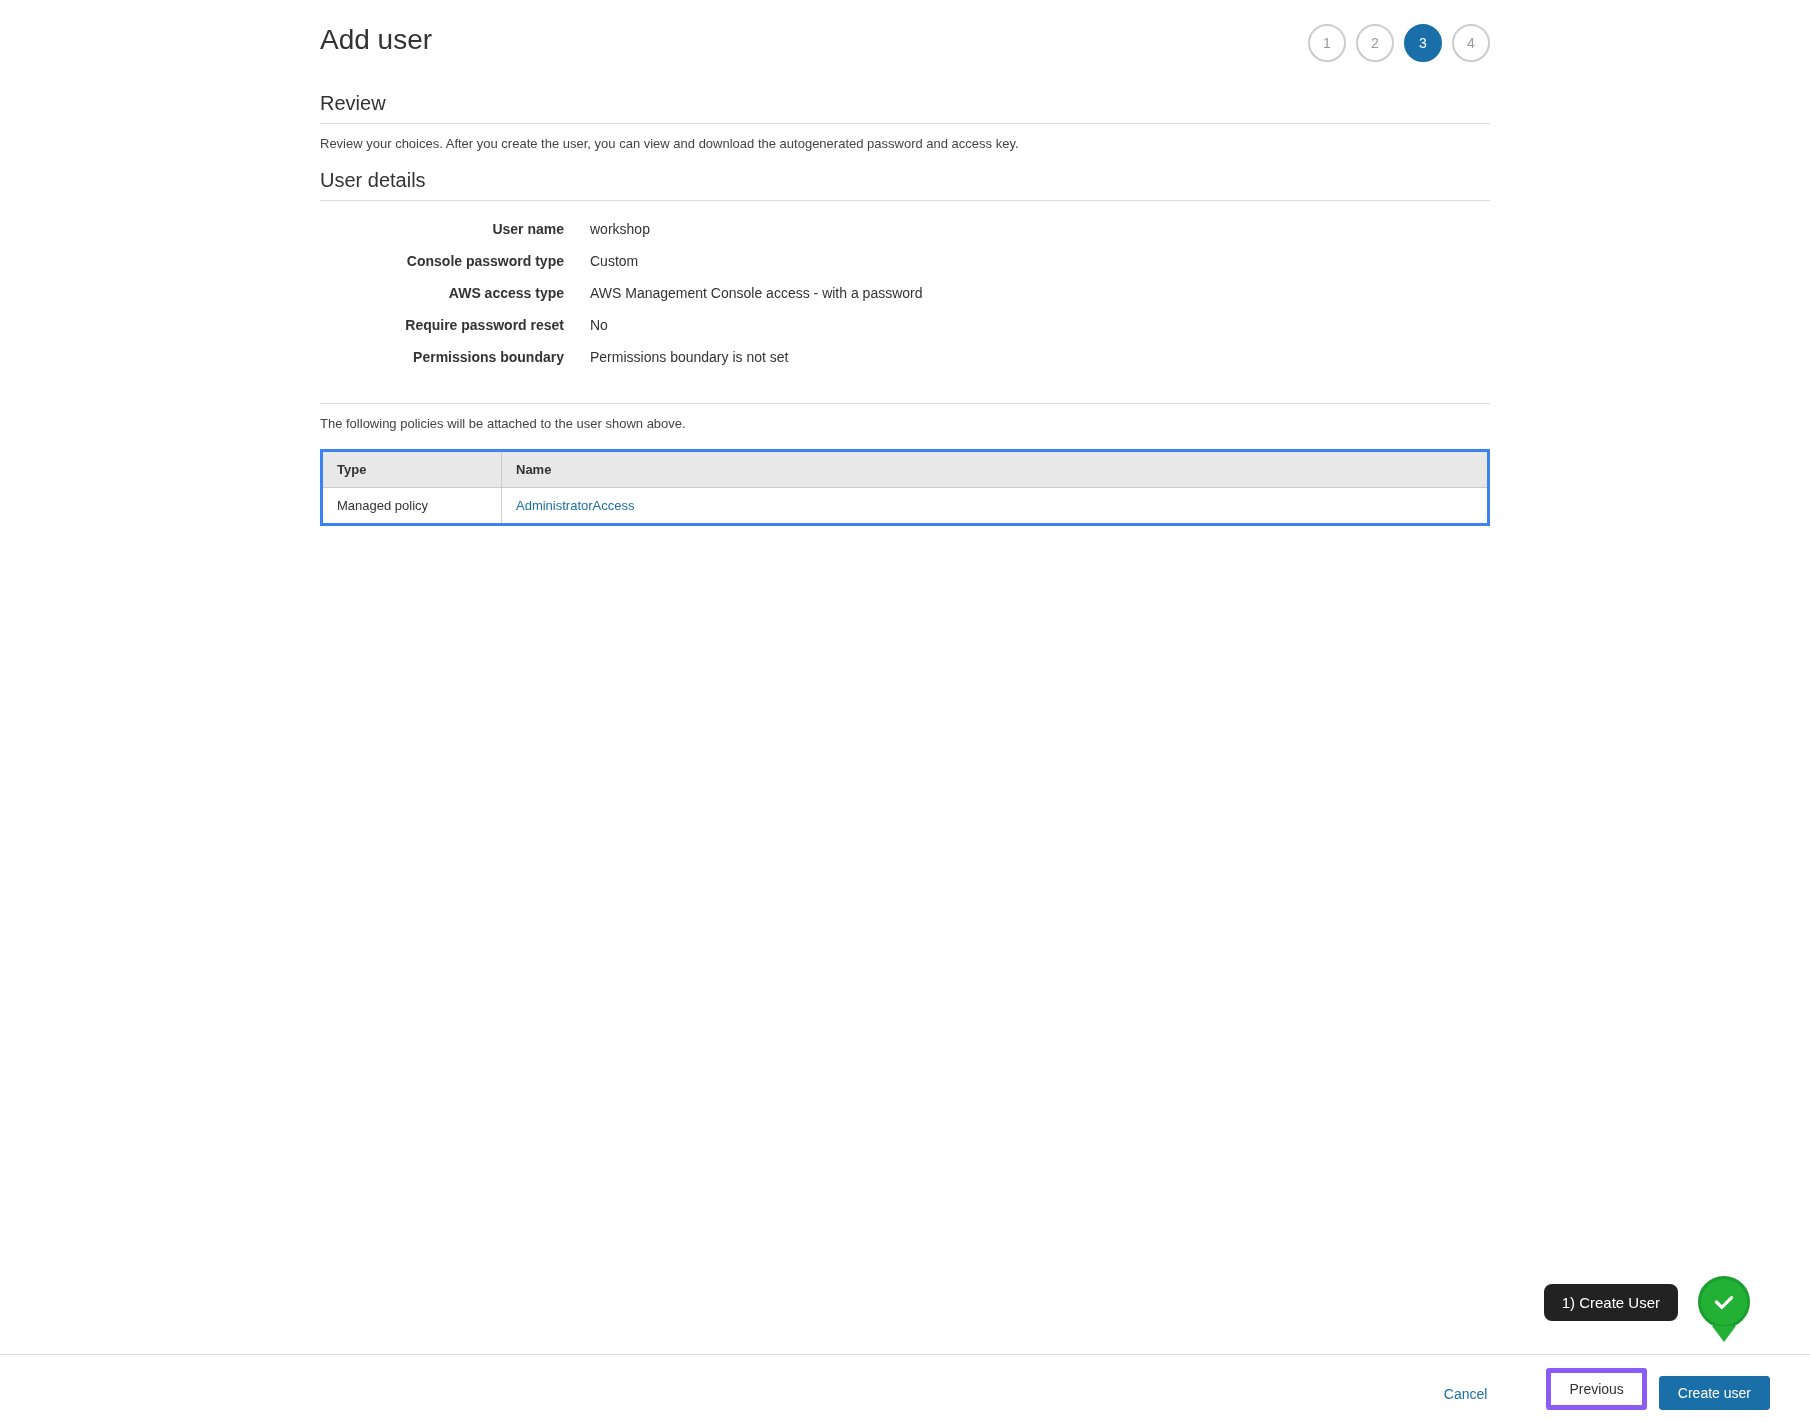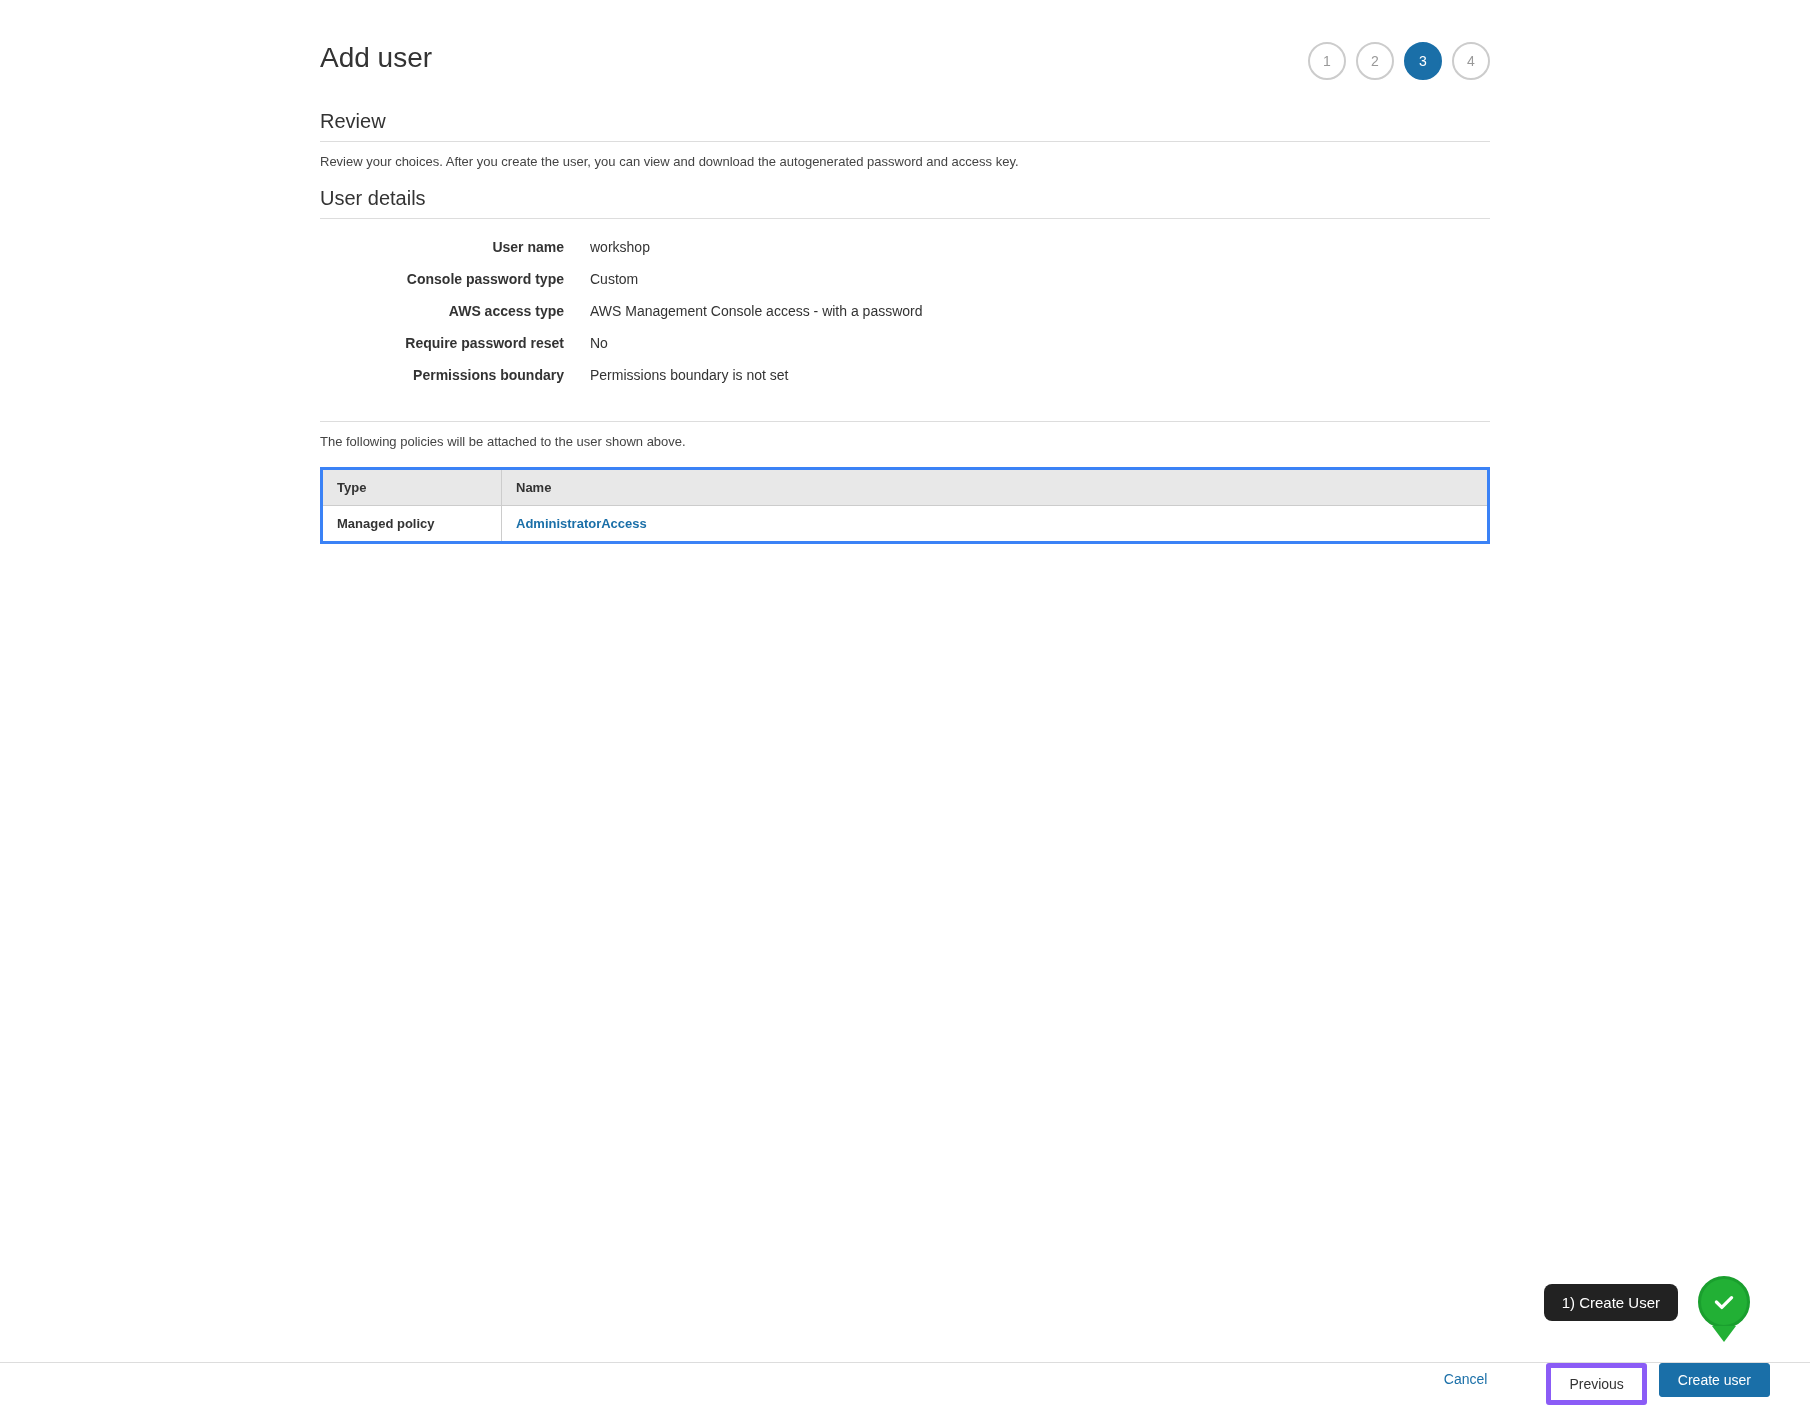--- a/index.html
+++ b/index.html
@@ -7,21 +7,21 @@
       font-family: -apple-system, BlinkMacSystemFont, 'Helvetica Neue', Arial, sans-serif;
       font-size: 14px;
       color: #333;
       background: #fff;
       width: 1810px;
       min-height: 1422px;
       position: relative;
     }
 
     .page-wrapper {
-      padding: 42px 40px;
+      padding: 24px 40px;
       max-width: 1250px;
       margin: 0 auto;
     }
 
     
     .header {
       display: flex;
       align-items: flex-start;
       justify-content: space-between;
       margin-bottom: 30px;
@@ -129,48 +129,47 @@
       font-size: 13px;
       color: #333;
       border-bottom: 1px solid #ccc;
     }
 
     .permissions-table td {
       padding: 10px 14px;
       font-size: 13px;
       color: #333;
       border-bottom: 1px solid #e8e8e8;
-      font-weight: bold;
     }
 
     .permissions-table th:first-child,
     .permissions-table td:first-child {
       width: 180px;
       border-right: 1px solid #ccc;
     }
 
     .link-text {
       color: #1a6fa8;
       text-decoration: none;
       cursor: pointer;
     }
 
     
     .footer {
       position: fixed;
       bottom: 0;
       left: 0;
       right: 0;
-      height: 60px;
+      height: 68px;
       background: #fff;
       border-top: 1px solid #ddd;
       display: flex;
-      align-items: flex-start;
+      align-items: flex-end;
       justify-content: flex-end;
-      padding: 0 40px;
+      padding: 12px 40px;
       gap: 12px;
     }
 
     .btn-cancel {
       background: none;
       border: none;
       color: #1a6fa8;
       font-size: 14px;
       cursor: pointer;
       padding: 8px 12px;

